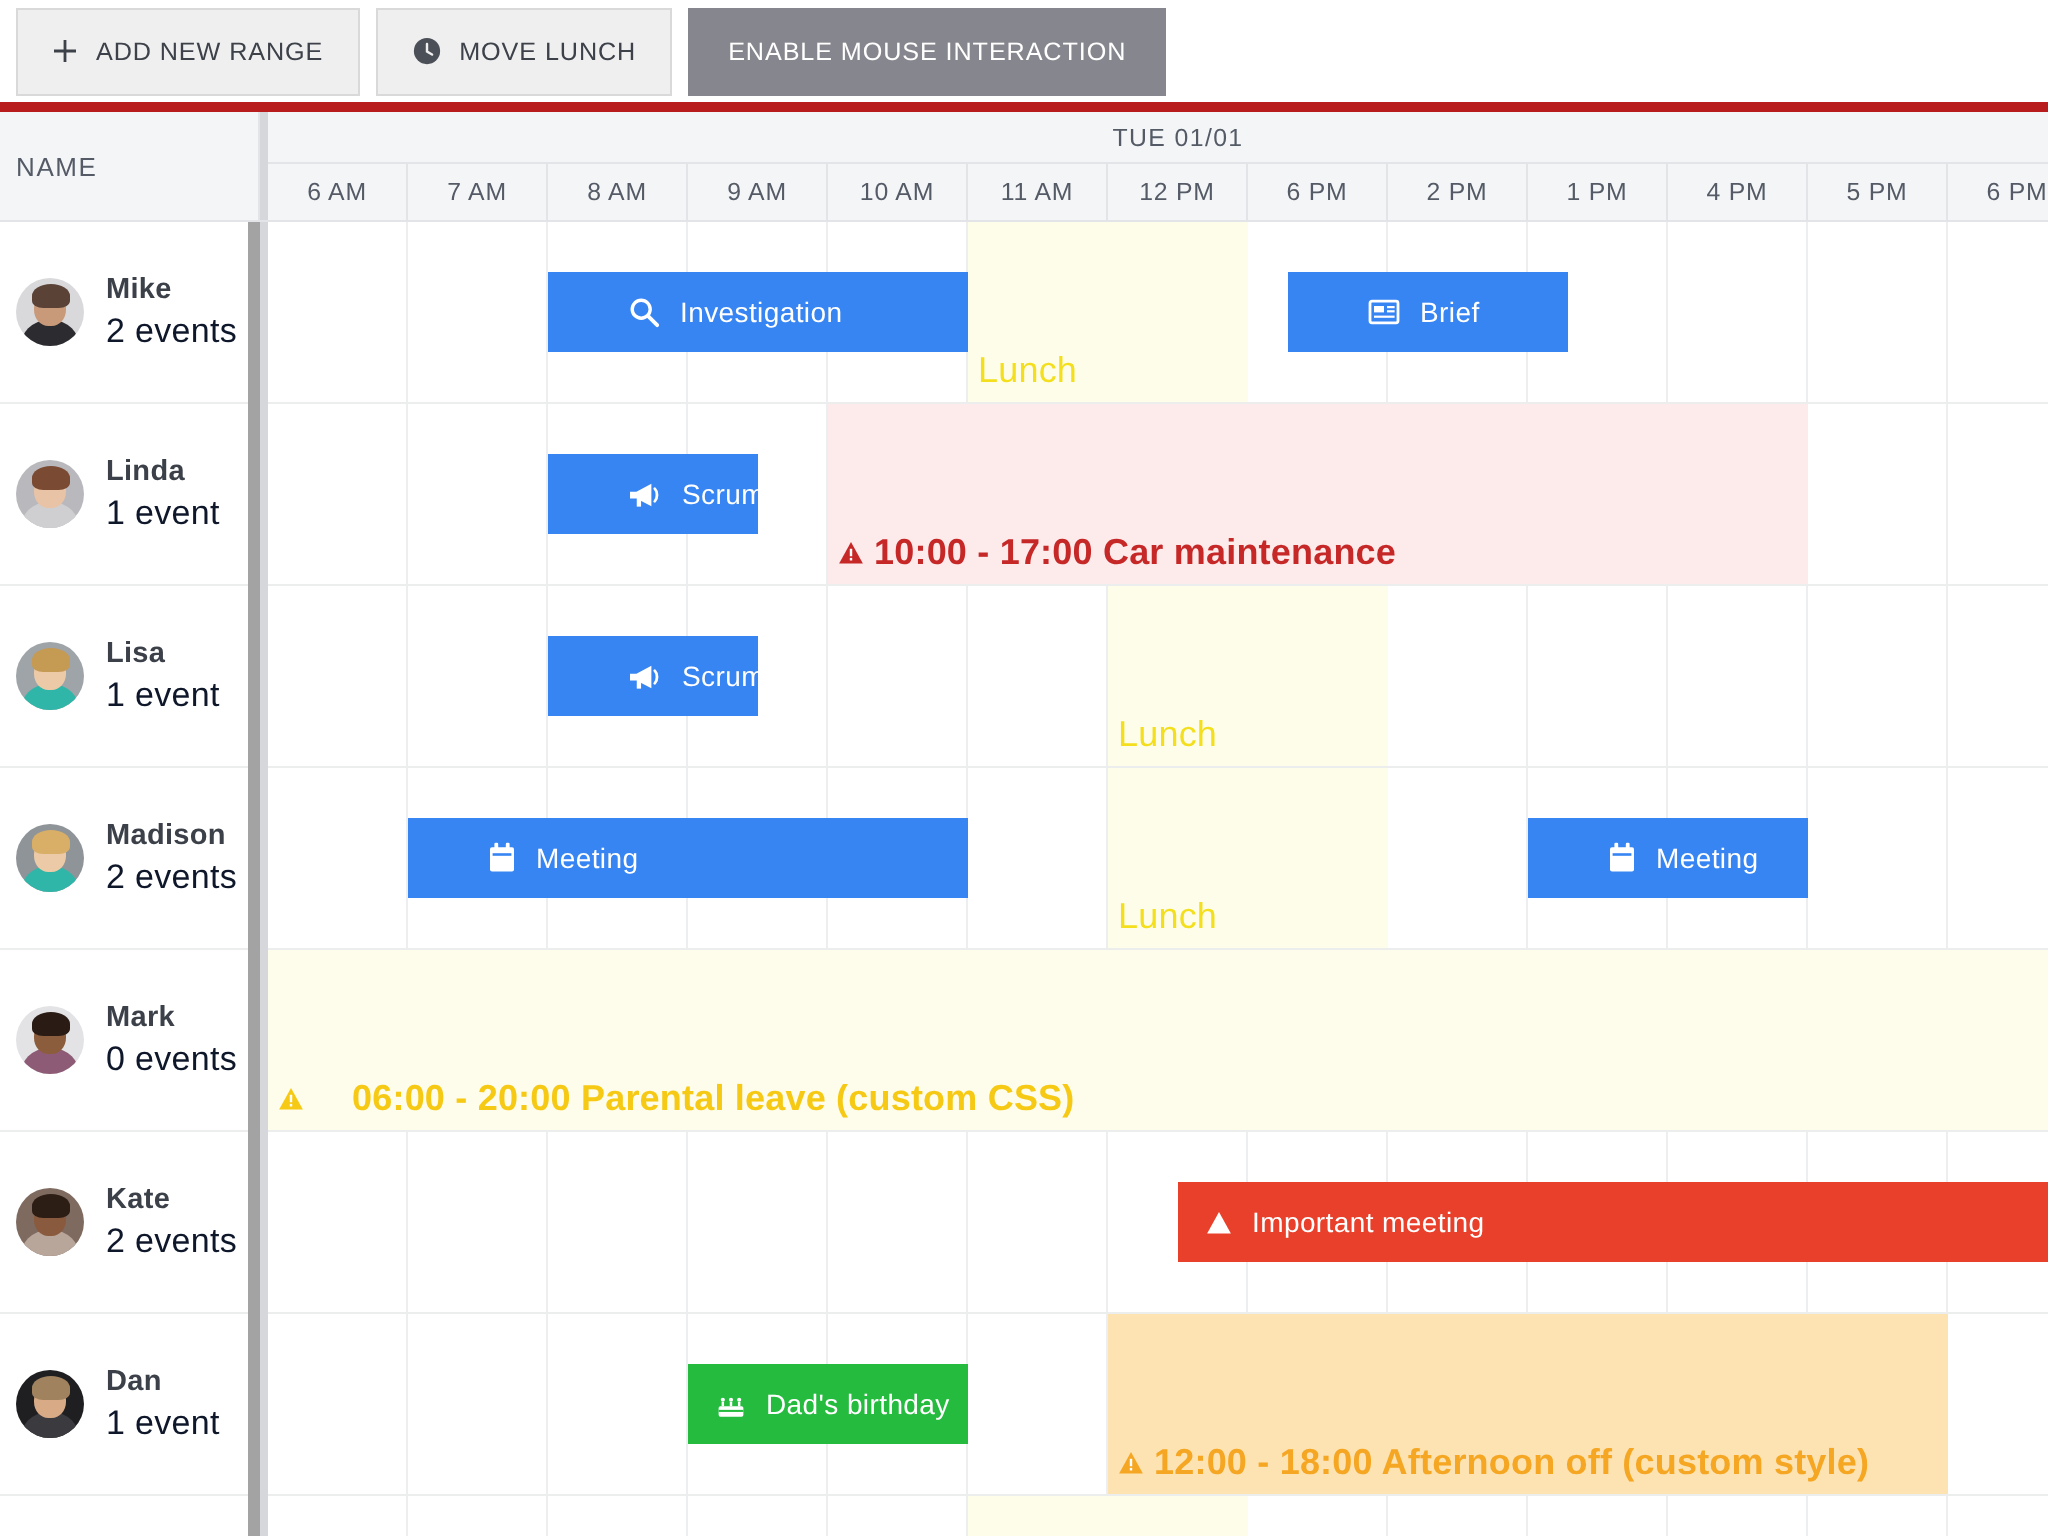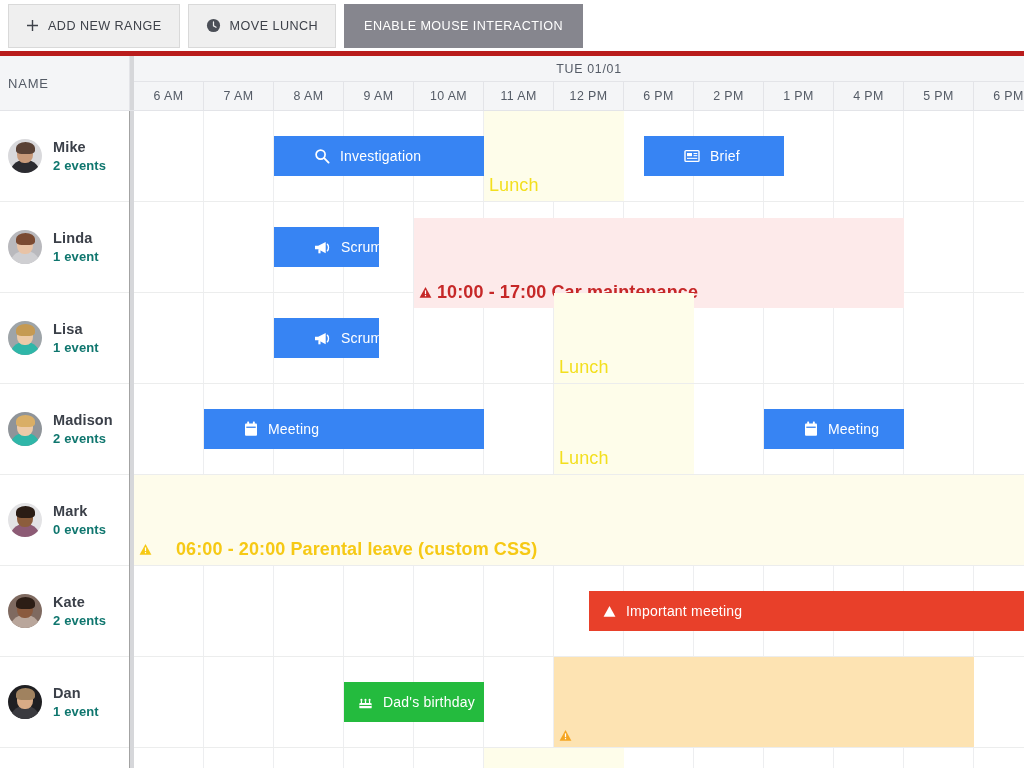--- a/index.html
+++ b/index.html
@@ -99,21 +99,21 @@
     color: #545b66;
     border-right: 1px solid #e3e4e8;
   }
 
   
   #body-row { display: flex; height: 657px; }
   #name-col {
     width: 130px;
     min-width: 130px;
     background: #fff;
-    border-right: 1px solid #a3a3a3;
+    border-right: 6px solid #a3a3a3;
   }
   .res-cell {
     height: 91px;
     display: flex;
     align-items: center;
     gap: 11px;
     padding-left: 8px;
     border-bottom: 1px solid #eceded;
   }
   .avatar {
@@ -122,21 +122,21 @@
     border-radius: 50%;
     overflow: hidden;
     position: relative;
   }
   .avatar .sky   { position:absolute; inset:0; }
   .avatar .head  { position:absolute; width:16px; height:18px; left:9px; top:6px; border-radius:50% 50% 45% 45%; }
   .avatar .hair  { position:absolute; width:19px; height:12px; left:7.5px; top:3px; border-radius:50% 50% 30% 30%; }
   .avatar .body  { position:absolute; width:30px; height:14px; left:2px; bottom:-1px; border-radius:14px 14px 0 0; }
   .res-text { display: flex; flex-direction: column; gap: 3px; }
   .res-name { font-size: 14.5px; font-weight: bold; color: #3b4049; letter-spacing: 0.15px; }
-  .res-sub  { font-size: 13px; color: #0f766e; letter-spacing: 0.15px; font-weight: bold; }
+  .res-sub  { font-size: 17px; color: #0f172a; letter-spacing: 0.15px; }
 
   #grid-col {
     flex: 1;
     position: relative;
     border-left: 4px solid #d6d7da;
     overflow: hidden;
   }
   #grid-inner { position: relative; width: 890px; height: 657px; }
 
   .vline { position: absolute; top: 0; bottom: 0; width: 1px; background: #edeef0; }
@@ -153,21 +153,21 @@
     padding: 0 5px 5px 5px;
     white-space: nowrap;
     display: flex;
     align-items: center;
     gap: 5px;
     letter-spacing: 0.1px;
   }
   .range-label svg { display: block; }
   .range.lunch   { background: #fefdea; }
   .range.lunch   .range-label { color: #f3df1e; }
-  .range.danger  { background: #fdeaea; margin-top: 16px; }
+  .range.danger  { background: #fdeaea; }
   .range.danger  .range-label { color: #c62828; font-weight: bold; }
   .range.warn    { background: #fefceb; }
   .range.warn    .range-label { color: #f6c915; font-weight: bold; gap: 24px; }
   .range.custom  { background: #fde3b2; }
   .range.custom  .range-label { color: #f5a623; font-weight: bold; }
 
   
   .event {
     position: absolute;
     height: 40px;
@@ -388,20 +388,21 @@
           </div>
           <div class="range custom" style="left: 420px; width: 420px; top: 546px; height: 90px;">
             <div class="range-label">
               <span>
                 <svg width="13" height="13" viewBox="0 0 16 16">
                   <path d="M8 1.3 15.3 14.4H0.7z" fill="#f5a623"></path>
                   <rect x="7.25" y="5.4" width="1.5" height="4.6" fill="#fff"></rect>
                   <rect x="7.25" y="11" width="1.5" height="1.6" fill="#fff"></rect>
                 </svg>
               </span>
+              <span>12:00 - 18:00 Afternoon off (custom style)</span>
             </div>
           </div>
           <div class="range lunch" style="left: 350px; width: 140px; top: 637px; height: 90px;"></div>
           <div class="event ev-blue" style="left: 140px; width: 210px; top: 25px;">
             <span>
               <svg width="16" height="16" viewBox="0 0 16 16">
                 <circle cx="6.6" cy="6.6" r="4.5" fill="none" stroke="#fff" stroke-width="1.7"></circle>
                 <path d="M10.2 10.2 14.6 14.6" stroke="#fff" stroke-width="1.9" stroke-linecap="round"></path>
               </svg>
             </span>

